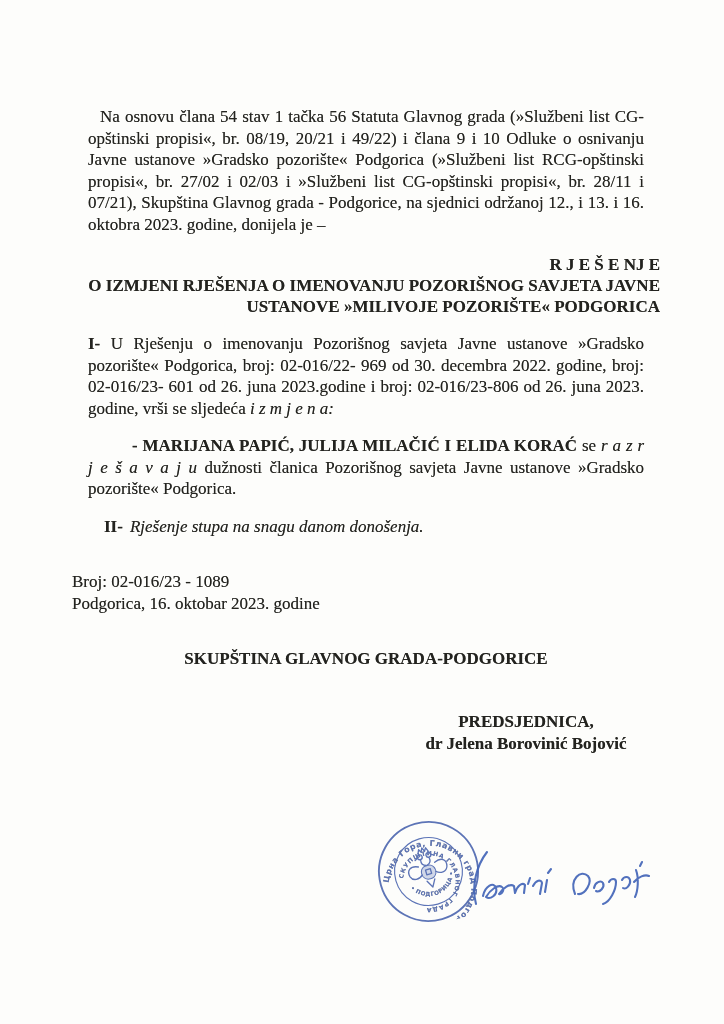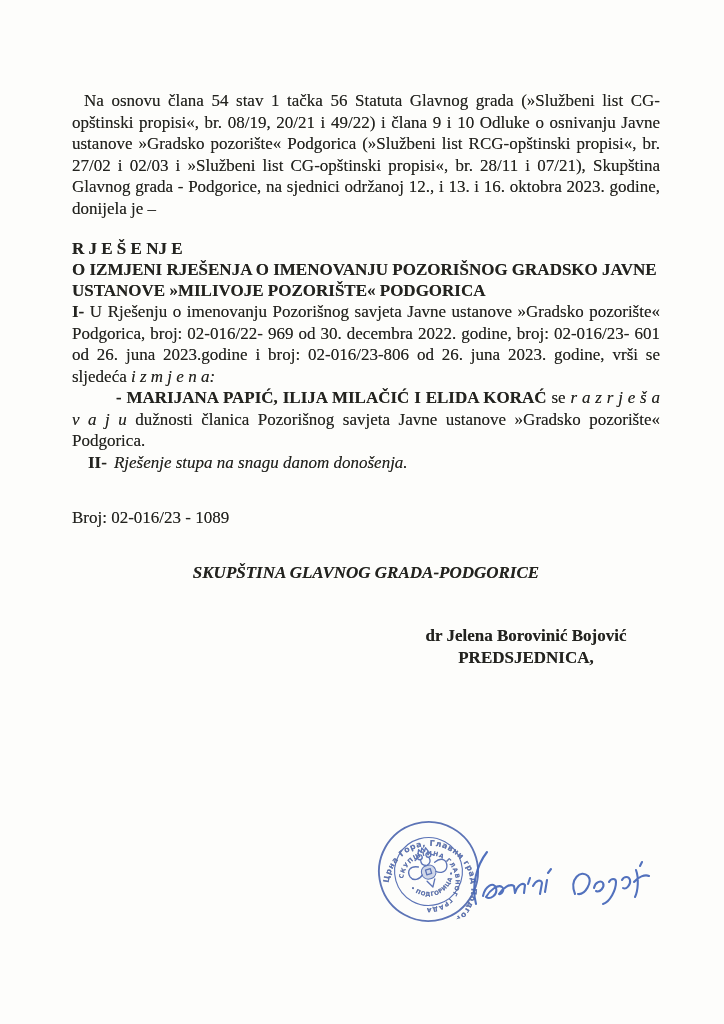--- a/index.html
+++ b/index.html
@@ -7,33 +7,33 @@
     position:relative;width:724px;height:1024px;margin:0 auto;
     background:#fdfdfb;overflow:hidden;
     font-family:"Liberation Serif","DejaVu Serif",serif;
     color:#23231f;
     text-shadow:0 0 0.6px rgba(40,40,34,.55);
   }
   .content{
     position:absolute;left:72px;top:90px;width:588px;
     font-size:17px;line-height:21.5px;text-align:justify;
   }
-  .content p{margin:0;}
+  .content p{margin:16px;}
   .b{font-weight:bold;}
   .emph{font-weight:normal;font-style:italic;}
   .intro{text-indent:12px;}
-  .title-block{margin-top:19px;text-align:left;font-weight:bold;line-height:21px;}
+  .title-block{margin-top:19px;text-align:right;font-weight:bold;line-height:21px;}
   .sec1{margin-top:23px;}
   .para-indent{text-indent:44px;}
   .dismissal{margin-top:20px;}
   .appointment{margin-top:29px;}
   .sec2{margin-top:41px;text-align:left;text-indent:16px;}
   .sec2 .sec2-text{padding-left:7px;font-style:italic;}
   .ref{margin-top:34px;text-align:left;line-height:22px;}
-  .issuer{margin-top:33px;text-align:center;font-weight:bold;font-style:italic;}
+  .issuer{margin-top:33px;text-align:center;font-weight:bold;}
   .signatory{
     margin-top:41px;width:268px;margin-left:auto;margin-right:0px;
     text-align:center;font-weight:bold;line-height:22px;
   }
   
   .stamp{
     position:absolute;left:375px;top:818px;width:107px;height:107px;
     opacity:.82;transform:rotate(-16deg);
   }
   .stamp .ring{stroke:var(--stamp-ink,#3a57a8);fill:none;}
@@ -48,40 +48,41 @@
 <body>
 
 <div class="page">
 
   <div class="content">
 
     <p class="intro">Na osnovu člana 54 stav 1 tačka 56 Statuta Glavnog grada (»Službeni list CG-opštinski propisi«, br. 08/19, 20/21 i 49/22) i člana 9 i 10 Odluke o osnivanju Javne ustanove »Gradsko pozorište« Podgorica (»Službeni list RCG-opštinski propisi«, br. 27/02 i 02/03 i »Službeni list CG-opštinski propisi«, br. 28/11 i 07/21), Skupština Glavnog grada - Podgorice, na sjednici održanoj 12., i 13. i 16. oktobra 2023. godine, donijela je –</p>
 
     <div class="title-block">
       <div>R J E Š E NJ E</div>
-      <div>O IZMJENI RJEŠENJA O IMENOVANJU POZORIŠNOG GRADSKO JAVNE</div>
+      <div>O IZMJENI RJEŠENJA O IMENOVANJU POZORIŠNOG SAVJETA JAVNE</div>
       <div>USTANOVE »MILIVOJE POZORIŠTE« PODGORICA</div>
     </div>
 
     <p class="sec1"><span class="b">I-</span><span> U Rješenju o imenovanju Pozorišnog savjeta Javne ustanove »Gradsko pozorište« Podgorica, broj: 02-016/22- 969 od 30. decembra 2022. godine, broj: 02-016/23- 601 od 26. juna 2023.godine i broj: 02-016/23-806 od 26. juna 2023. godine, vrši se sljedeća </span><span class="emph">i z m j e n a:</span></p>
 
-    <p class="para-indent dismissal"><span class="b">- MARIJANA PAPIĆ, ILIJA MILAČIĆ I ELIDA KORAĆ</span><span> se </span><span class="emph">r a z r j e š a v a j u</span><span> dužnosti članica Pozorišnog savjeta Javne ustanove »Gradsko pozorište« Podgorica.</span></p>
+    <p class="para-indent dismissal"><span class="b">- MARIJANA PAPIĆ, JULIJA MILAČIĆ I ELIDA KORAĆ</span><span> se </span><span class="emph">r a z r j e š a v a j u</span><span> dužnosti članica Pozorišnog savjeta Javne ustanove »Gradsko pozorište« Podgorica.</span></p>
 
 
     <p class="sec2"><span class="b">II-</span><span class="sec2-text">Rješenje stupa na snagu danom donošenja.</span></p>
 
     <div class="ref">
       <div>Broj: 02-016/23 - 1089</div>
+      <div>Podgorica, 16. oktobar 2023. godine</div>
     </div>
 
     <div class="issuer">SKUPŠTINA GLAVNOG GRADA-PODGORICE</div>
 
     <div class="signatory">
+      <div>PREDSJEDNICA,</div>
       <div>dr Jelena Borovinić Bojović</div>
-      <div>PREDSJEDNICA,</div>
     </div>
 
   </div>
 
   <svg class="stamp" viewBox="0 0 120 120" aria-hidden="true">
     <defs>
       <path id="ring-outer" d="M 13.5,60 A 46.5,46.5 0 1 1 13.4,60.25"></path>
       <path id="ring-inner" d="M 30.5,60 A 29.5,29.5 0 1 1 30.4,60.25"></path>
       <path id="ring-bottom" d="M 33,67 A 28,28 0 0 0 87,67"></path>
     </defs>

